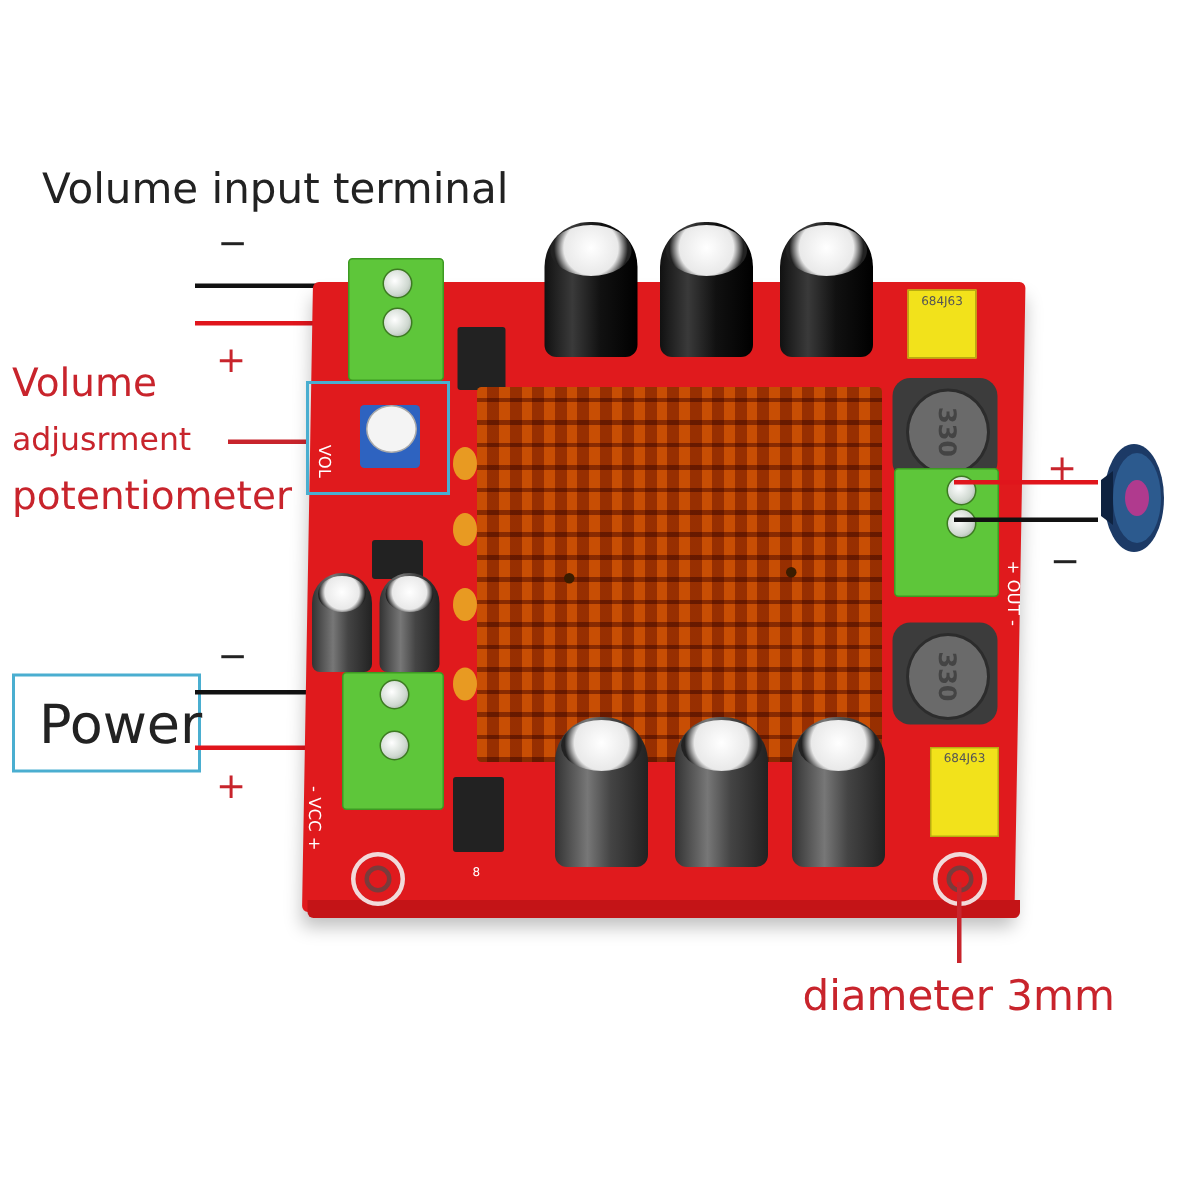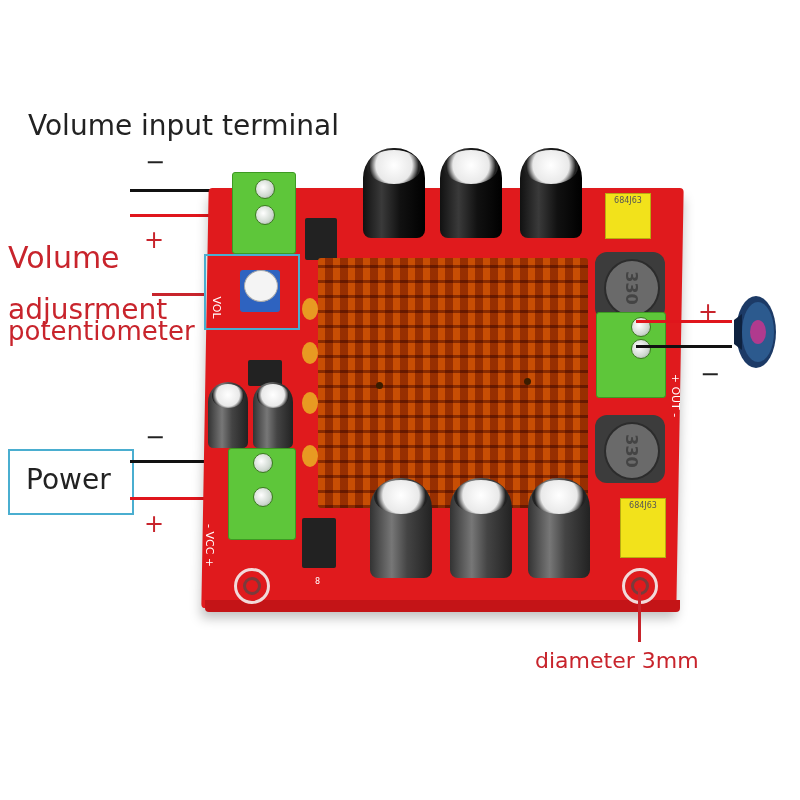--- a/index.html
+++ b/index.html
@@ -35,27 +35,27 @@
 </head>
 <body>
 
 <div class="label lbl-black" style="left:28px;top:112px;font-size:28px;">Volume input terminal</div>
 
 <div class="sign lbl-black" style="left:145px;top:150px;">−</div>
 <div class="wire" style="left:130px;top:189px;width:135px;background:#111;"></div>
 <div class="wire" style="left:130px;top:214px;width:135px;background:#e0151c;"></div>
 <div class="sign lbl-red" style="left:144px;top:228px;">+</div>
 
-<div class="label lbl-red" style="left:8px;top:243px;font-size:30px;">Volume</div>
-<div class="label lbl-red" style="left:8px;top:296px;font-size:28px;">adjusrment</div>
+<div class="label lbl-red" style="left:8px;top:243px;font-size:26px;">Volume</div>
+<div class="label lbl-red" style="left:8px;top:283px;font-size:21px;">adjusrment</div>
 <div class="wire" style="left:152px;top:293px;width:52px;background:#c8242c;"></div>
 <div class="label lbl-red" style="left:8px;top:318px;font-size:26px;">potentiometer</div>
 
 <div class="callout-box" style="left:8px;top:449px;width:122px;height:62px;"></div>
-<div class="label lbl-black" style="left:26px;top:466px;font-size:28px;">Power</div>
+<div class="label lbl-black" style="left:26px;top:466px;font-size:36px;">Power</div>
 <div class="sign lbl-black" style="left:145px;top:425px;">−</div>
 <div class="wire" style="left:130px;top:460px;width:135px;background:#111;"></div>
 <div class="wire" style="left:130px;top:497px;width:135px;background:#e0151c;"></div>
 <div class="sign lbl-red" style="left:144px;top:512px;">+</div>
 
 <div class="pcb"></div>
 <div class="pcb-edge"></div>
 
 <div class="terminal" style="left:232px;top:172px;width:62px;height:80px;">
   <div class="screw" style="left:22px;top:6px;"></div>
@@ -139,13 +139,13 @@
 <div class="sign lbl-black" style="left:700px;top:362px;">−</div>
 
 <svg class="speaker" viewBox="0 0 50 80">
   <ellipse cx="28" cy="40" rx="20" ry="36" fill="#1c3a66"></ellipse>
   <ellipse cx="30" cy="40" rx="16" ry="30" fill="#2c5a8e"></ellipse>
   <ellipse cx="30" cy="40" rx="8" ry="12" fill="#b03a8e"></ellipse>
   <path d="M6 28 L14 22 L14 58 L6 52 Z" fill="#0e2240"></path>
 </svg>
 
 <div class="abs" style="left:638px;top:588px;width:3px;height:54px;background:#c8242c;"></div>
-<div class="label lbl-red" style="left:535px;top:650px;font-size:22px;">diameter 3mm</div>
+<div class="label lbl-red" style="left:535px;top:650px;font-size:28px;">diameter 3mm</div>
 
 </body></html>

